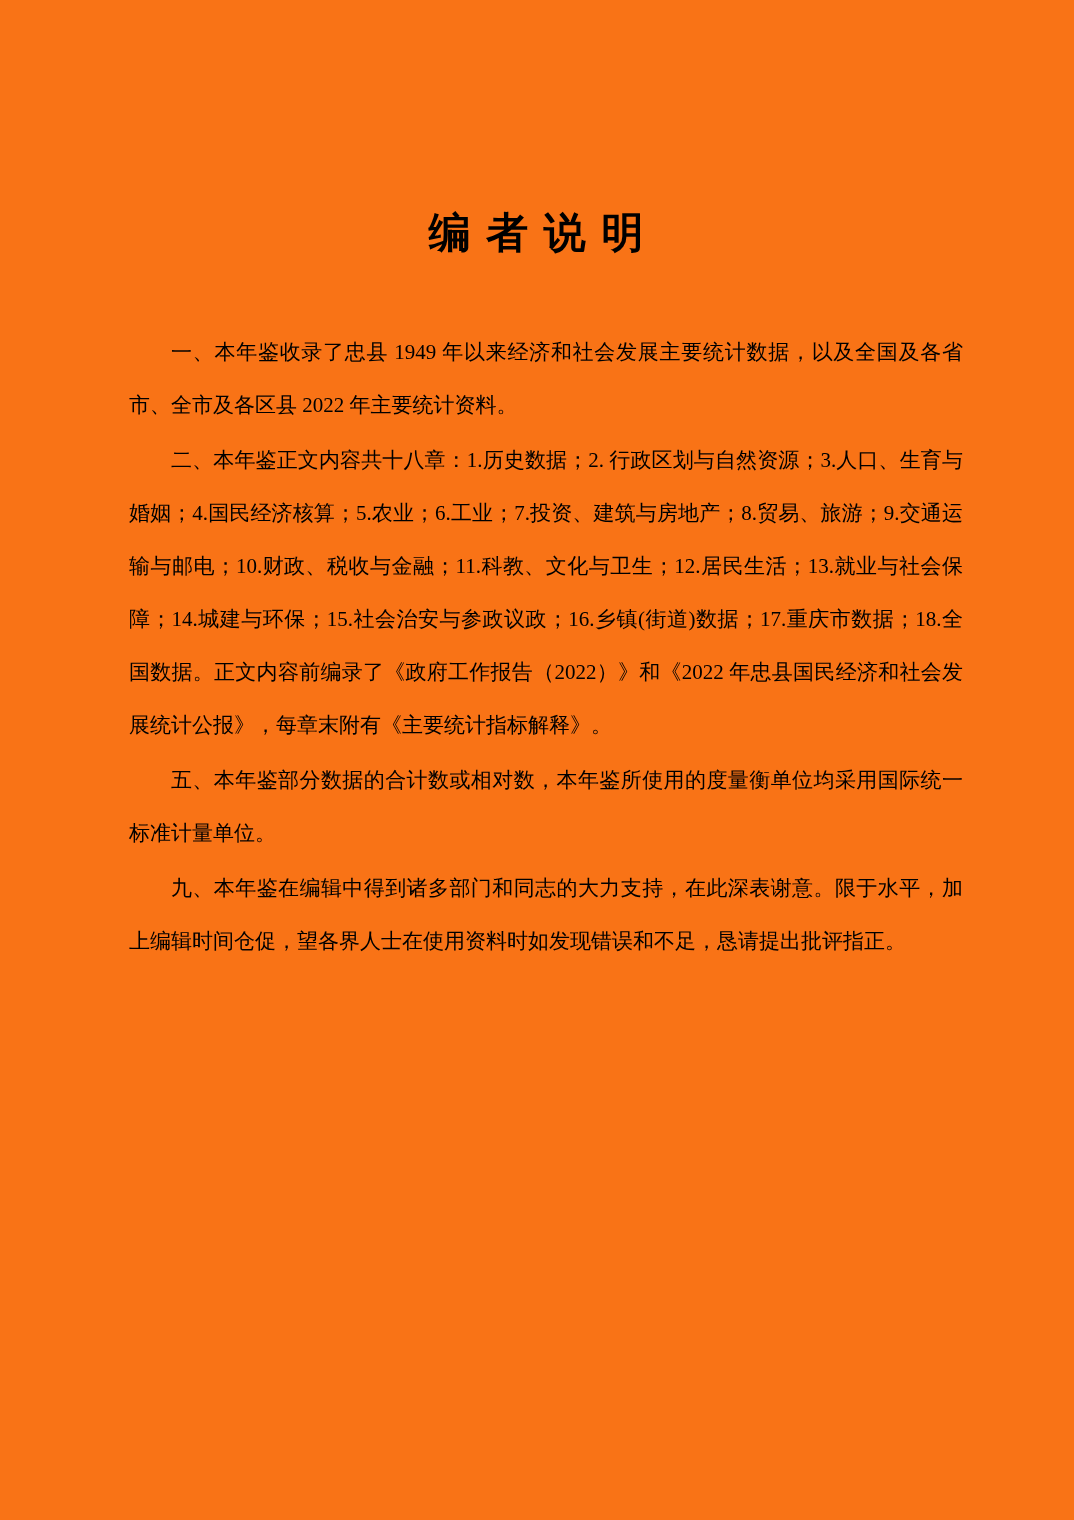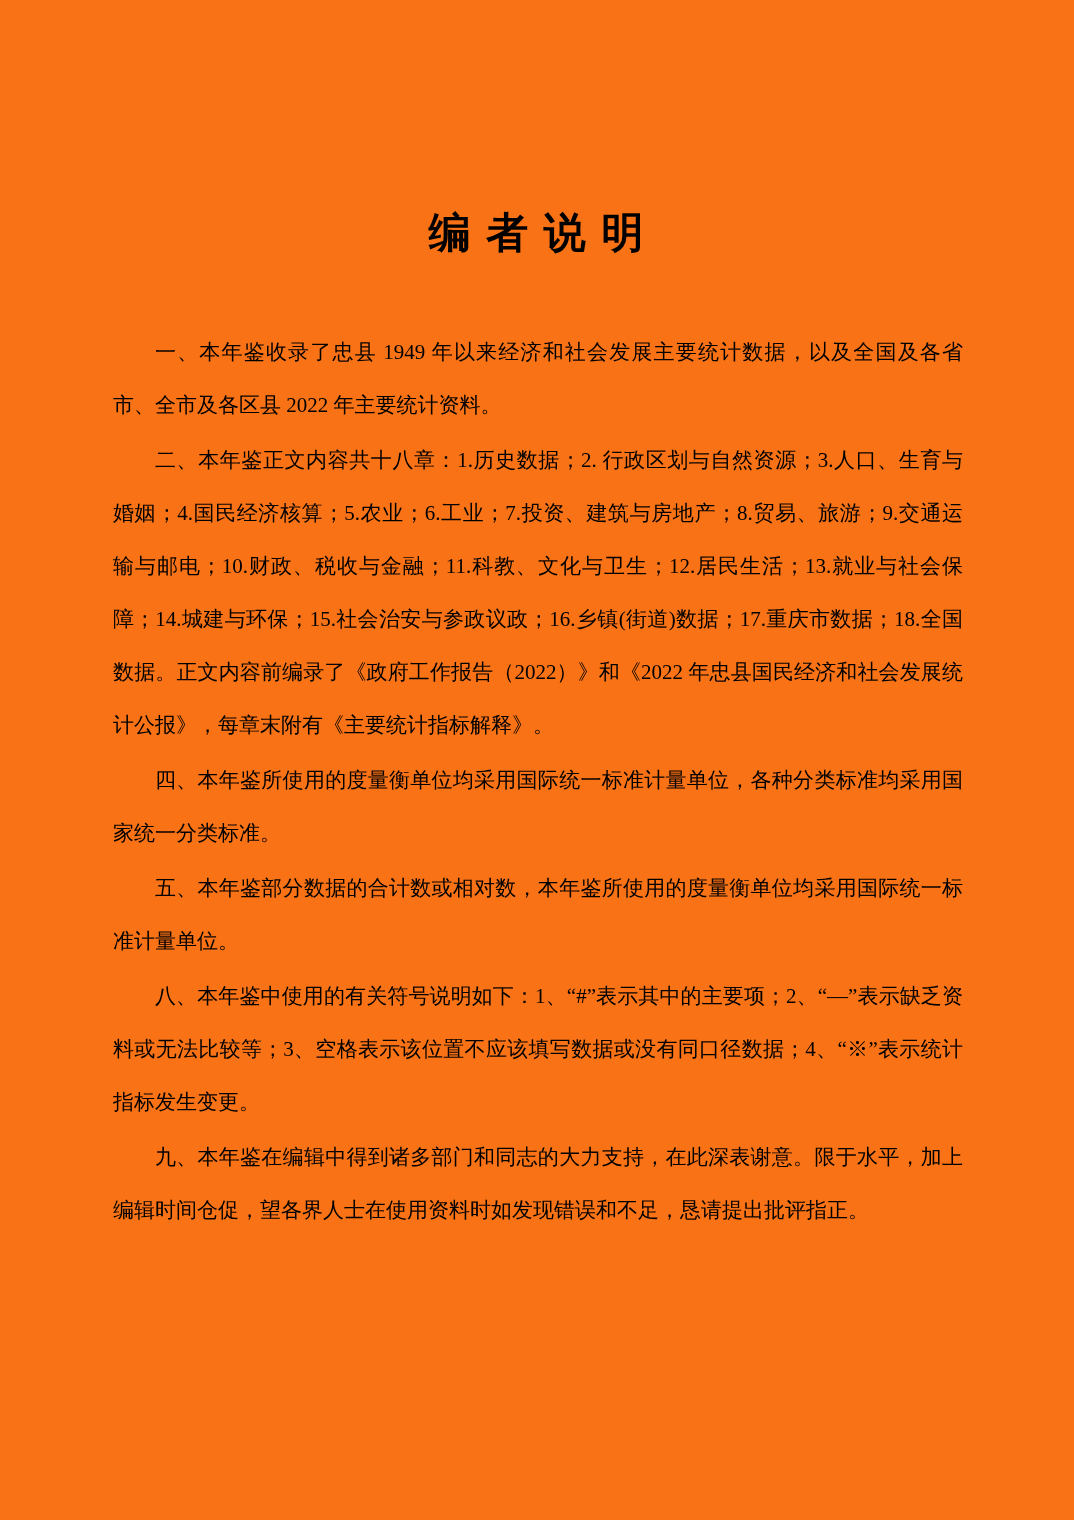--- a/index.html
+++ b/index.html
@@ -30,37 +30,35 @@
     font-weight: 700;
     font-size: 42px;
     line-height: 1;
     letter-spacing: 2px;
     color: #000000;
   }
   .doc-body {
     margin: 72px 111px 0 113px;
   }
   .doc-body p {
-    margin: 0 0 2px 0;
+    margin: 0 0 2px 16px;
     font-size: 21px;
     line-height: 53px;
     text-align: justify;
     text-align-last: left;
     text-indent: 2em;
     word-break: break-all;
     color: #000000;
   }
 </style>
 </head>
 <body>
 
 <div class="page">
   <h1 class="doc-title">编 者 说 明</h1>
 
   <div class="doc-body">
     <p>一、本年鉴收录了忠县 1949 年以来经济和社会发展主要统计数据，以及全国及各省市、全市及各区县 2022 年主要统计资料。</p>
     <p>二、本年鉴正文内容共十八章：1.历史数据；2. 行政区划与自然资源；3.人口、生育与婚姻；4.国民经济核算；5.农业；6.工业；7.投资、建筑与房地产；8.贸易、旅游；9.交通运输与邮电；10.财政、税收与金融；11.科教、文化与卫生；12.居民生活；13.就业与社会保障；14.城建与环保；15.社会治安与参政议政；16.乡镇(街道)数据；17.重庆市数据；18.全国数据。正文内容前编录了《政府工作报告（2022）》和《2022 年忠县国民经济和社会发展统计公报》，每章末附有《主要统计指标解释》。</p>
-    <p>四、本年鉴所使用的度量衡单位均采用国际统一标准计量单位，各种分类标准均采用国家统一分类标准。</p>
     <p>五、本年鉴部分数据的合计数或相对数，本年鉴所使用的度量衡单位均采用国际统一标准计量单位。</p>
-    <p>八、本年鉴中使用的有关符号说明如下：1、“#”表示其中的主要项；2、“—”表示缺乏资料或无法比较等；3、空格表示该位置不应该填写数据或没有同口径数据；4、“※”表示统计指标发生变更。</p>
     <p>九、本年鉴在编辑中得到诸多部门和同志的大力支持，在此深表谢意。限于水平，加上编辑时间仓促，望各界人士在使用资料时如发现错误和不足，恳请提出批评指正。</p>
   </div>
 </div>
 
 </body></html>

